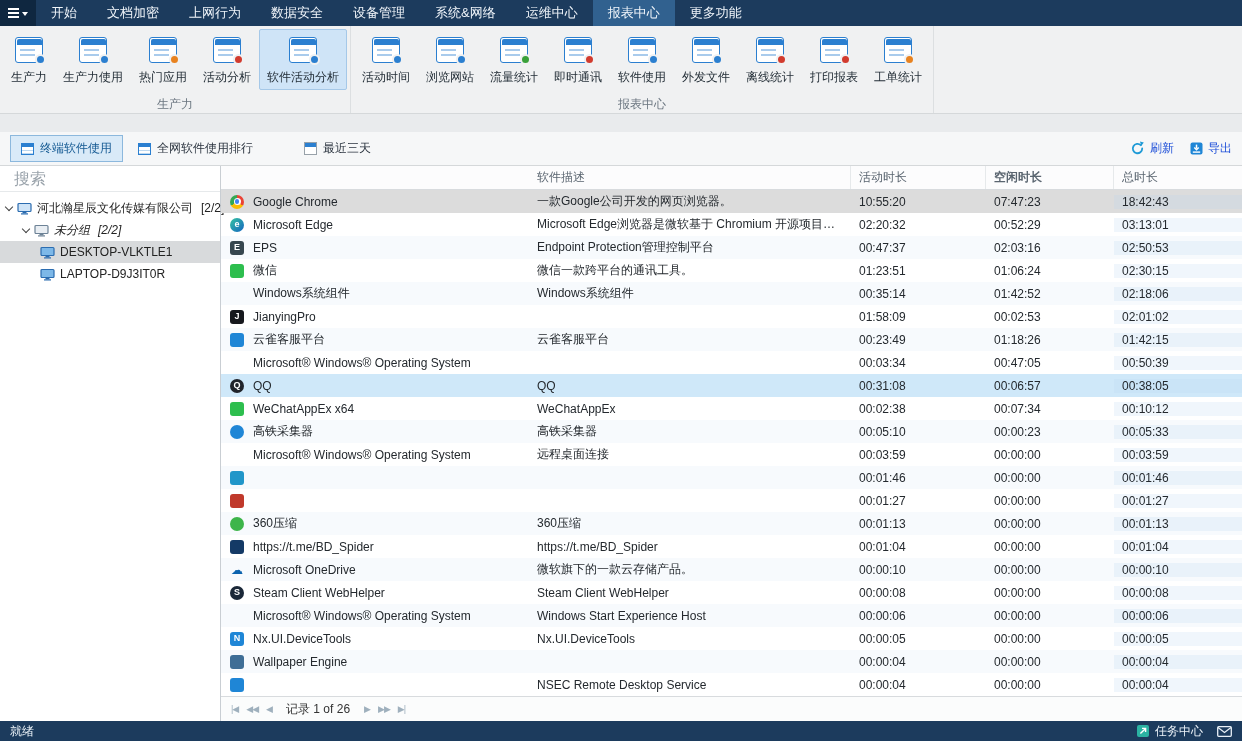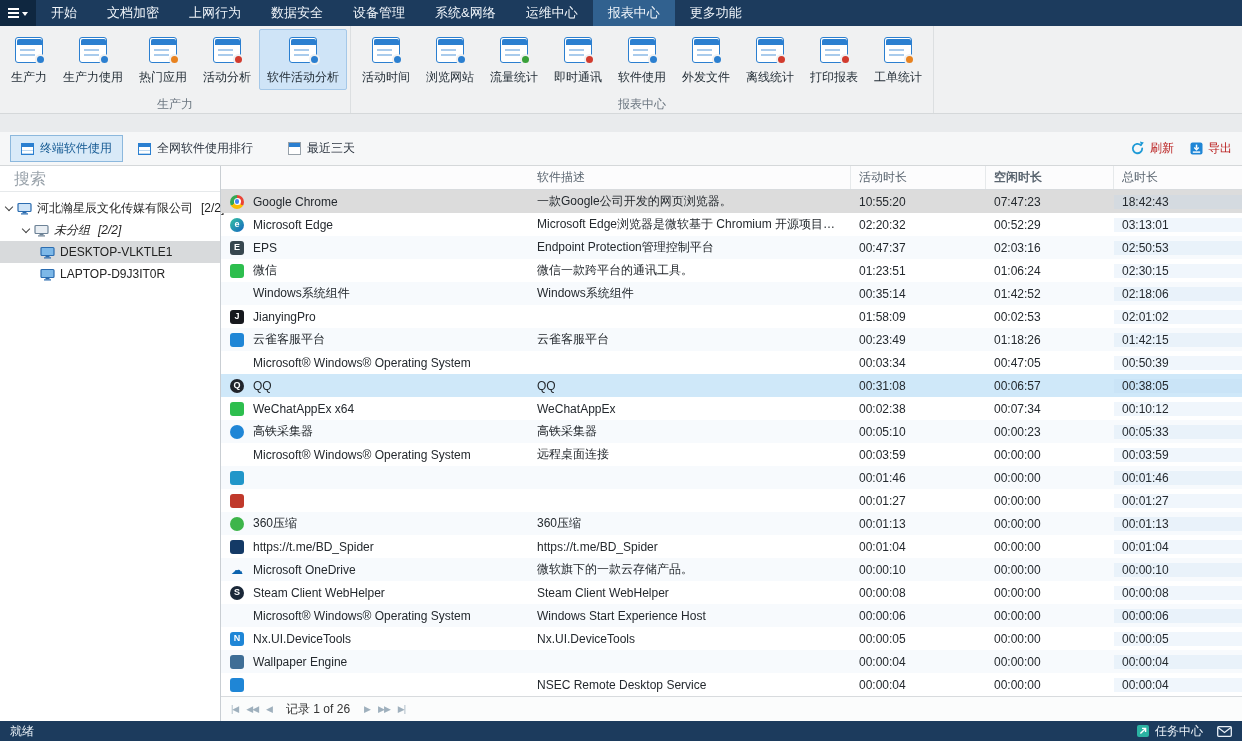--- a/index.html
+++ b/index.html
@@ -32,25 +32,25 @@
   .ricon .acc{position:absolute;right:-2px;bottom:0;width:11px;height:11px;border-radius:50%;border:2px solid #f0f1f2;background:var(--acc,#2b7fd0)}
   .rglabel{height:18px;line-height:18px;text-align:center;color:#6b7680;font-size:12px}
   .spacer{height:18px;background:#e9ebed;flex:none}
 
   
   .tabstrip{height:34px;background:#f6f7f8;border-bottom:1px solid #d5d8da;display:flex;align-items:center;padding:0 10px;gap:22px;flex:none}
   .tabs{display:flex;gap:4px}
   .tab{display:flex;align-items:center;gap:6px;padding:4px 10px;border:1px solid transparent;color:#2c3540}
   .tab.active{background:#d9eaf8;border-color:#8cb8dd;color:#155a93}
   .tabicon{width:13px;height:12px;border:1px solid #2b7fd0;background-color:#fff;background-image:linear-gradient(#2b7fd0,#2b7fd0),linear-gradient(#bcd7ef,#bcd7ef),linear-gradient(#bcd7ef,#bcd7ef);background-size:100% 3px,100% 1px,100% 1px;background-position:0 0,0 6px,0 9px;background-repeat:no-repeat;flex:none}
-  .datefilter{display:flex;align-items:center;gap:6px;margin-left:2px;color:#2c3540}
+  .datefilter{display:flex;align-items:center;gap:6px;margin-left:18px;color:#2c3540}
   .calicon{width:13px;height:13px;border:1px solid #98a1a9;background:#fff;position:relative;flex:none}
   .calicon i{position:absolute;top:0;left:0;right:0;height:3.5px;background:#2b7fd0}
   .actions{margin-left:auto;display:flex;gap:16px;align-items:center}
-  .action{display:flex;align-items:center;gap:5px;color:#b91c1c}
+  .action{display:flex;align-items:center;gap:5px;color:#1d4ed8}
 
   
   .content{flex:1;display:flex;min-height:0;background:#fff}
   .sidepanel{width:221px;border-right:1px solid #c9ced3;display:flex;flex-direction:column;background:#fff;flex:none}
   .searchrow{height:26px;border-bottom:1px solid #e6e9eb;display:flex;align-items:center;gap:6px;padding:0 8px;flex:none}
   .searchrow input{border:none;outline:none;flex:1;font-size:16px;font-family:Liberation Serif, serif;color:#0369a1;background:transparent}
   .searchrow input::placeholder{color:#9aa3ab}
   .tree{padding-top:5px;flex:1}
   .treerow{height:22px;display:flex;align-items:center;gap:5px;color:#222;white-space:nowrap}
   .treerow.selected{background:#d8dadc}

